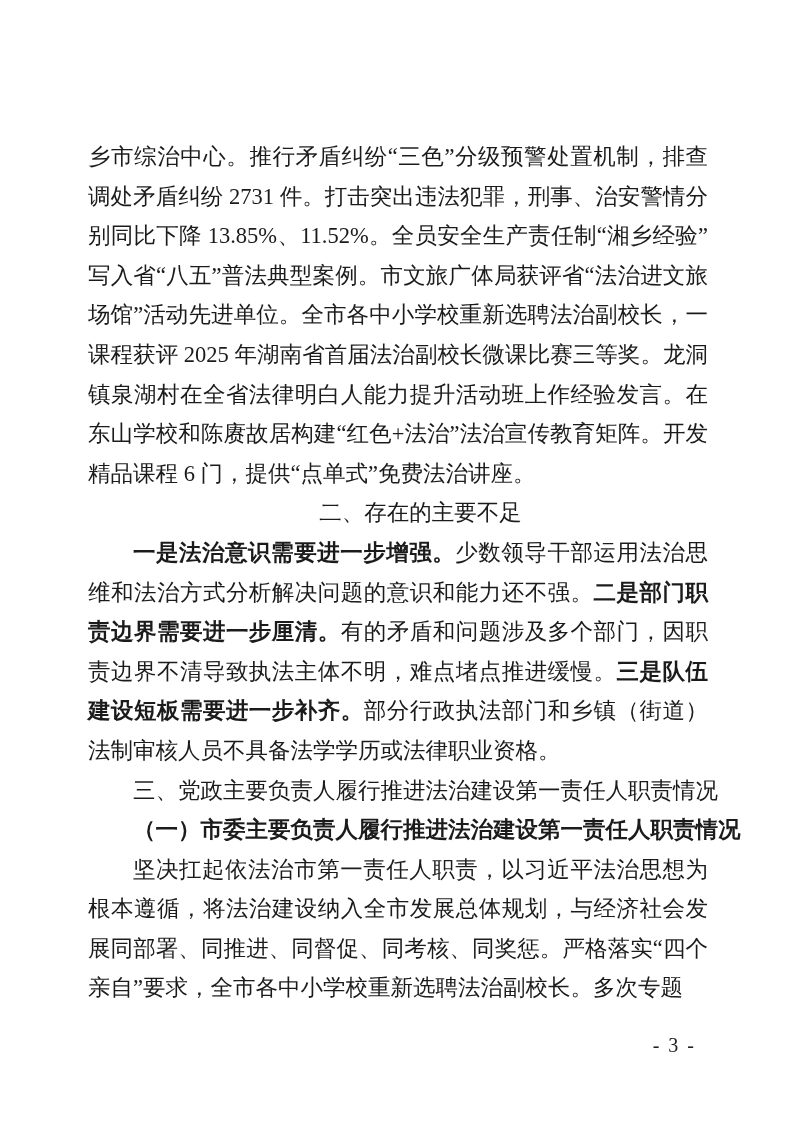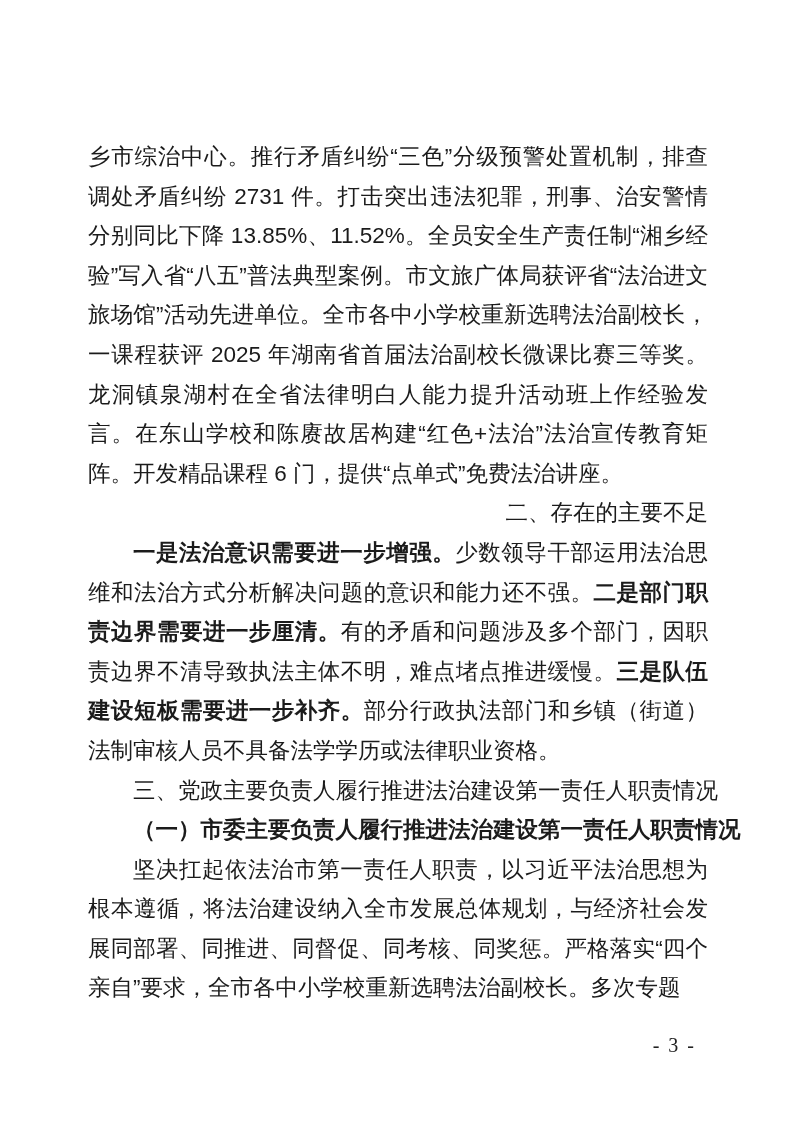--- a/index.html
+++ b/index.html
@@ -26,27 +26,28 @@
     top: 137px;
     width: 620px;
   }
   .para {
     margin: 0;
     font-size: 22.5px;
     line-height: 39.6px;
     text-align: justify;
     text-justify: inter-ideograph;
     word-break: break-all;
+    font-family: Liberation Serif, serif;
   }
   .para.indent {
     text-indent: 2em;
   }
   .para.nowrap {
     white-space: nowrap;
-    text-align: right;
+    text-align: center;
   }
   .bold {
     font-weight: 700;
   }
   .page-number {
     position: absolute;
     top: 1034px;
     right: 98px;
     font-family: "Liberation Serif", "DejaVu Serif", serif;
     font-size: 20px;

